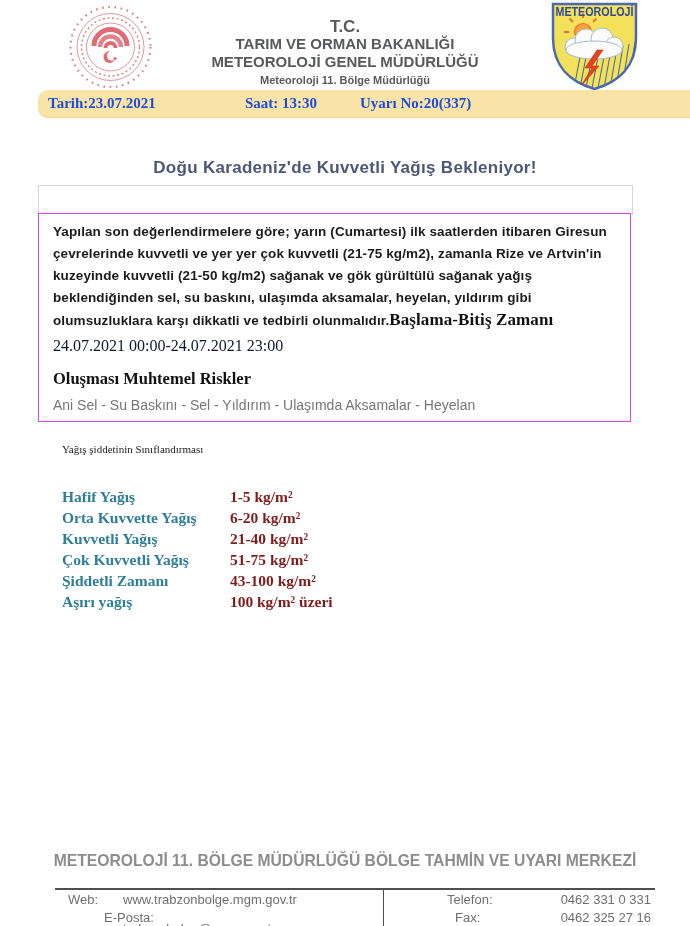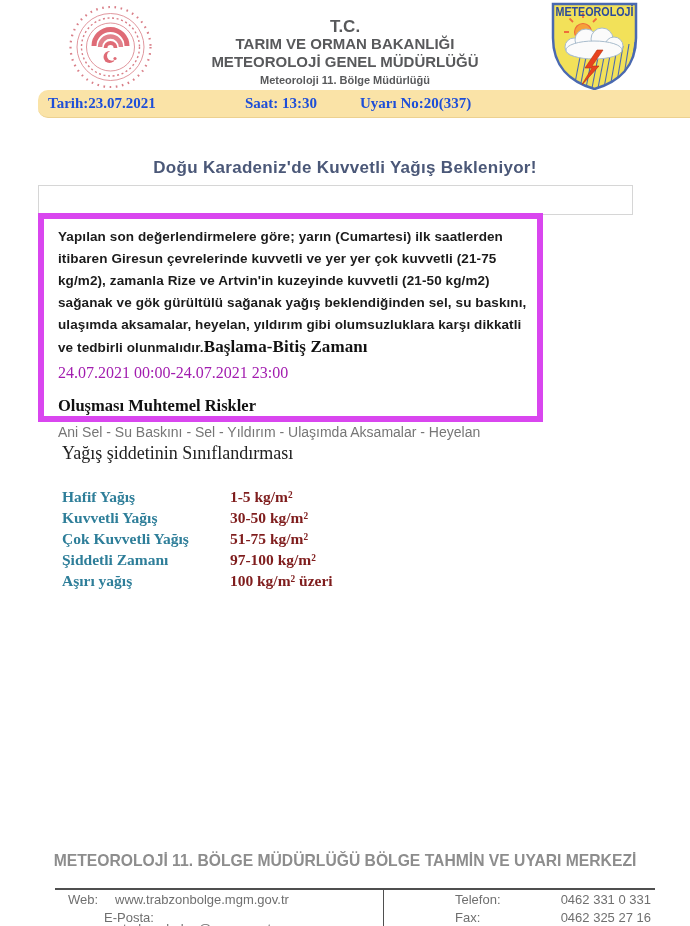--- a/index.html
+++ b/index.html
@@ -26,54 +26,54 @@
   .ib-time{left:207px;}
   .ib-no{left:322px;}
 
   
   .warn-title{position:absolute;left:0;top:158px;width:690px;text-align:center;
               font-size:17px;font-weight:bold;color:#4b5878;letter-spacing:.3px;}
 
   
   .empty-box{position:absolute;left:38px;top:185px;width:593px;height:28px;
              border:1px solid #d6d6d6;background:#fff;}
-  .main-box{position:absolute;left:38px;top:213px;width:505px;height:209px;
-            border:6px solid #d946ef;background:#fff;box-sizing:border-box;
+  .main-box{position:absolute;left:38px;top:213px;width:593px;height:209px;
+            border:1px solid #d946ef;background:#fff;box-sizing:border-box;
             padding:7px 8px 0 14px;}
   .warn-body{margin:0;font-size:13.5px;font-weight:bold;color:#1b1b1b;
              line-height:22px;letter-spacing:.1px;}
   .inline-serif-head{font-family:"Liberation Serif",serif;font-size:17px;
                      font-weight:bold;color:#111;}
   .warn-dates{margin-top:5px;font-family:"Liberation Serif",serif;font-size:16px;
-              color:#a21caf;}
+              color:#0f172a;}
   .risks-head{margin-top:14px;font-family:"Liberation Serif",serif;font-size:16.5px;
               font-weight:bold;color:#111;}
   .risks-line{margin-top:8px;font-size:14px;color:#767676;}
 
   
   .cls-head{position:absolute;left:62px;top:443px;font-family:"Liberation Serif",serif;
-            font-size:18px;color:#222;}
+            font-size:11px;color:#222;}
   .cls-table{position:absolute;left:62px;top:486px;font-family:"Liberation Serif",serif;
              font-size:15.5px;font-weight:bold;}
   .cls-row{position:relative;height:21px;line-height:21px;}
   .cls-label{display:inline-block;width:164px;color:#2e7e99;}
   .cls-value{display:inline-block;color:#7f1d1d;}
 
   
   .footer-title{position:absolute;left:0;top:851px;width:690px;text-align:center;
                 font-size:16.5px;font-weight:bold;color:#8d8d8d;
                 transform:scaleX(.95);transform-origin:50% 50%;}
   .contact{position:absolute;left:55px;top:888px;width:600px;height:36px;
            border-top:2px solid #4f4f4f;border-bottom:2px solid #4f4f4f;
            box-sizing:content-box;font-size:13px;color:#6f6f6f;}
   .contact .vdiv{position:absolute;left:328px;top:0;bottom:0;width:1px;background:#4f4f4f;}
   .c-row{position:absolute;height:18px;line-height:18px;}
-  .c-web-l{left:13px;top:1px;} .c-web-v{left:60px;top:1px;}
+  .c-web-l{left:13px;top:1px;} .c-web-v{left:68px;top:1px;}
   .c-mail-l{left:13px;top:19px;margin-left:36px;} .c-mail-v{left:68px;top:30px;}
-  .c-tel-l{left:400px;top:1px;} .c-tel-v{right:4px;top:1px;}
+  .c-tel-l{left:392px;top:1px;} .c-tel-v{right:4px;top:1px;}
   .c-fax-l{left:400px;top:19px;} .c-fax-v{right:4px;top:19px;}
 </style>
 </head>
 <body>
 
 <div class="page">
 
   <svg class="ministry-logo" width="105" height="88" viewBox="0 0 105 88">
     <circle cx="52.5" cy="44" r="40" fill="none" stroke="#d97f88" stroke-width="2.2" stroke-dasharray="1.6,4.6"></circle>
     <circle cx="52.5" cy="44" r="33.5" fill="none" stroke="#dc8b93" stroke-width="0.9"></circle>
@@ -154,30 +154,34 @@
     <div class="risks-line">Ani Sel - Su Baskını - Sel - Yıldırım - Ulaşımda Aksamalar - Heyelan</div>
   </div>
 
   <div class="cls-head">Yağış şiddetinin Sınıflandırması</div>
   <div class="cls-table">
     <div class="cls-row">
       <span class="cls-label">Hafif Yağış</span>
       <span class="cls-value">1-5 kg/m²</span>
     </div>
     <div class="cls-row">
+      <span class="cls-label">Orta Kuvvette Yağış</span>
+      <span class="cls-value">6-20 kg/m²</span>
+    </div>
+    <div class="cls-row">
       <span class="cls-label">Kuvvetli Yağış</span>
-      <span class="cls-value">30-50 kg/m²</span>
+      <span class="cls-value">21-40 kg/m²</span>
     </div>
     <div class="cls-row">
       <span class="cls-label">Çok Kuvvetli Yağış</span>
       <span class="cls-value"> 51-75 kg/m²</span>
     </div>
     <div class="cls-row">
       <span class="cls-label">Şiddetli Zamanı</span>
-      <span class="cls-value">97-100 kg/m²</span>
+      <span class="cls-value">43-100 kg/m²</span>
     </div>
     <div class="cls-row">
       <span class="cls-label">Aşırı yağış</span>
       <span class="cls-value"> 100 kg/m² üzeri</span>
     </div>
   </div>
 
   <div class="footer-title">METEOROLOJİ 11. BÖLGE MÜDÜRLÜĞÜ BÖLGE TAHMİN VE UYARI MERKEZİ</div>
 
   <div class="contact">

